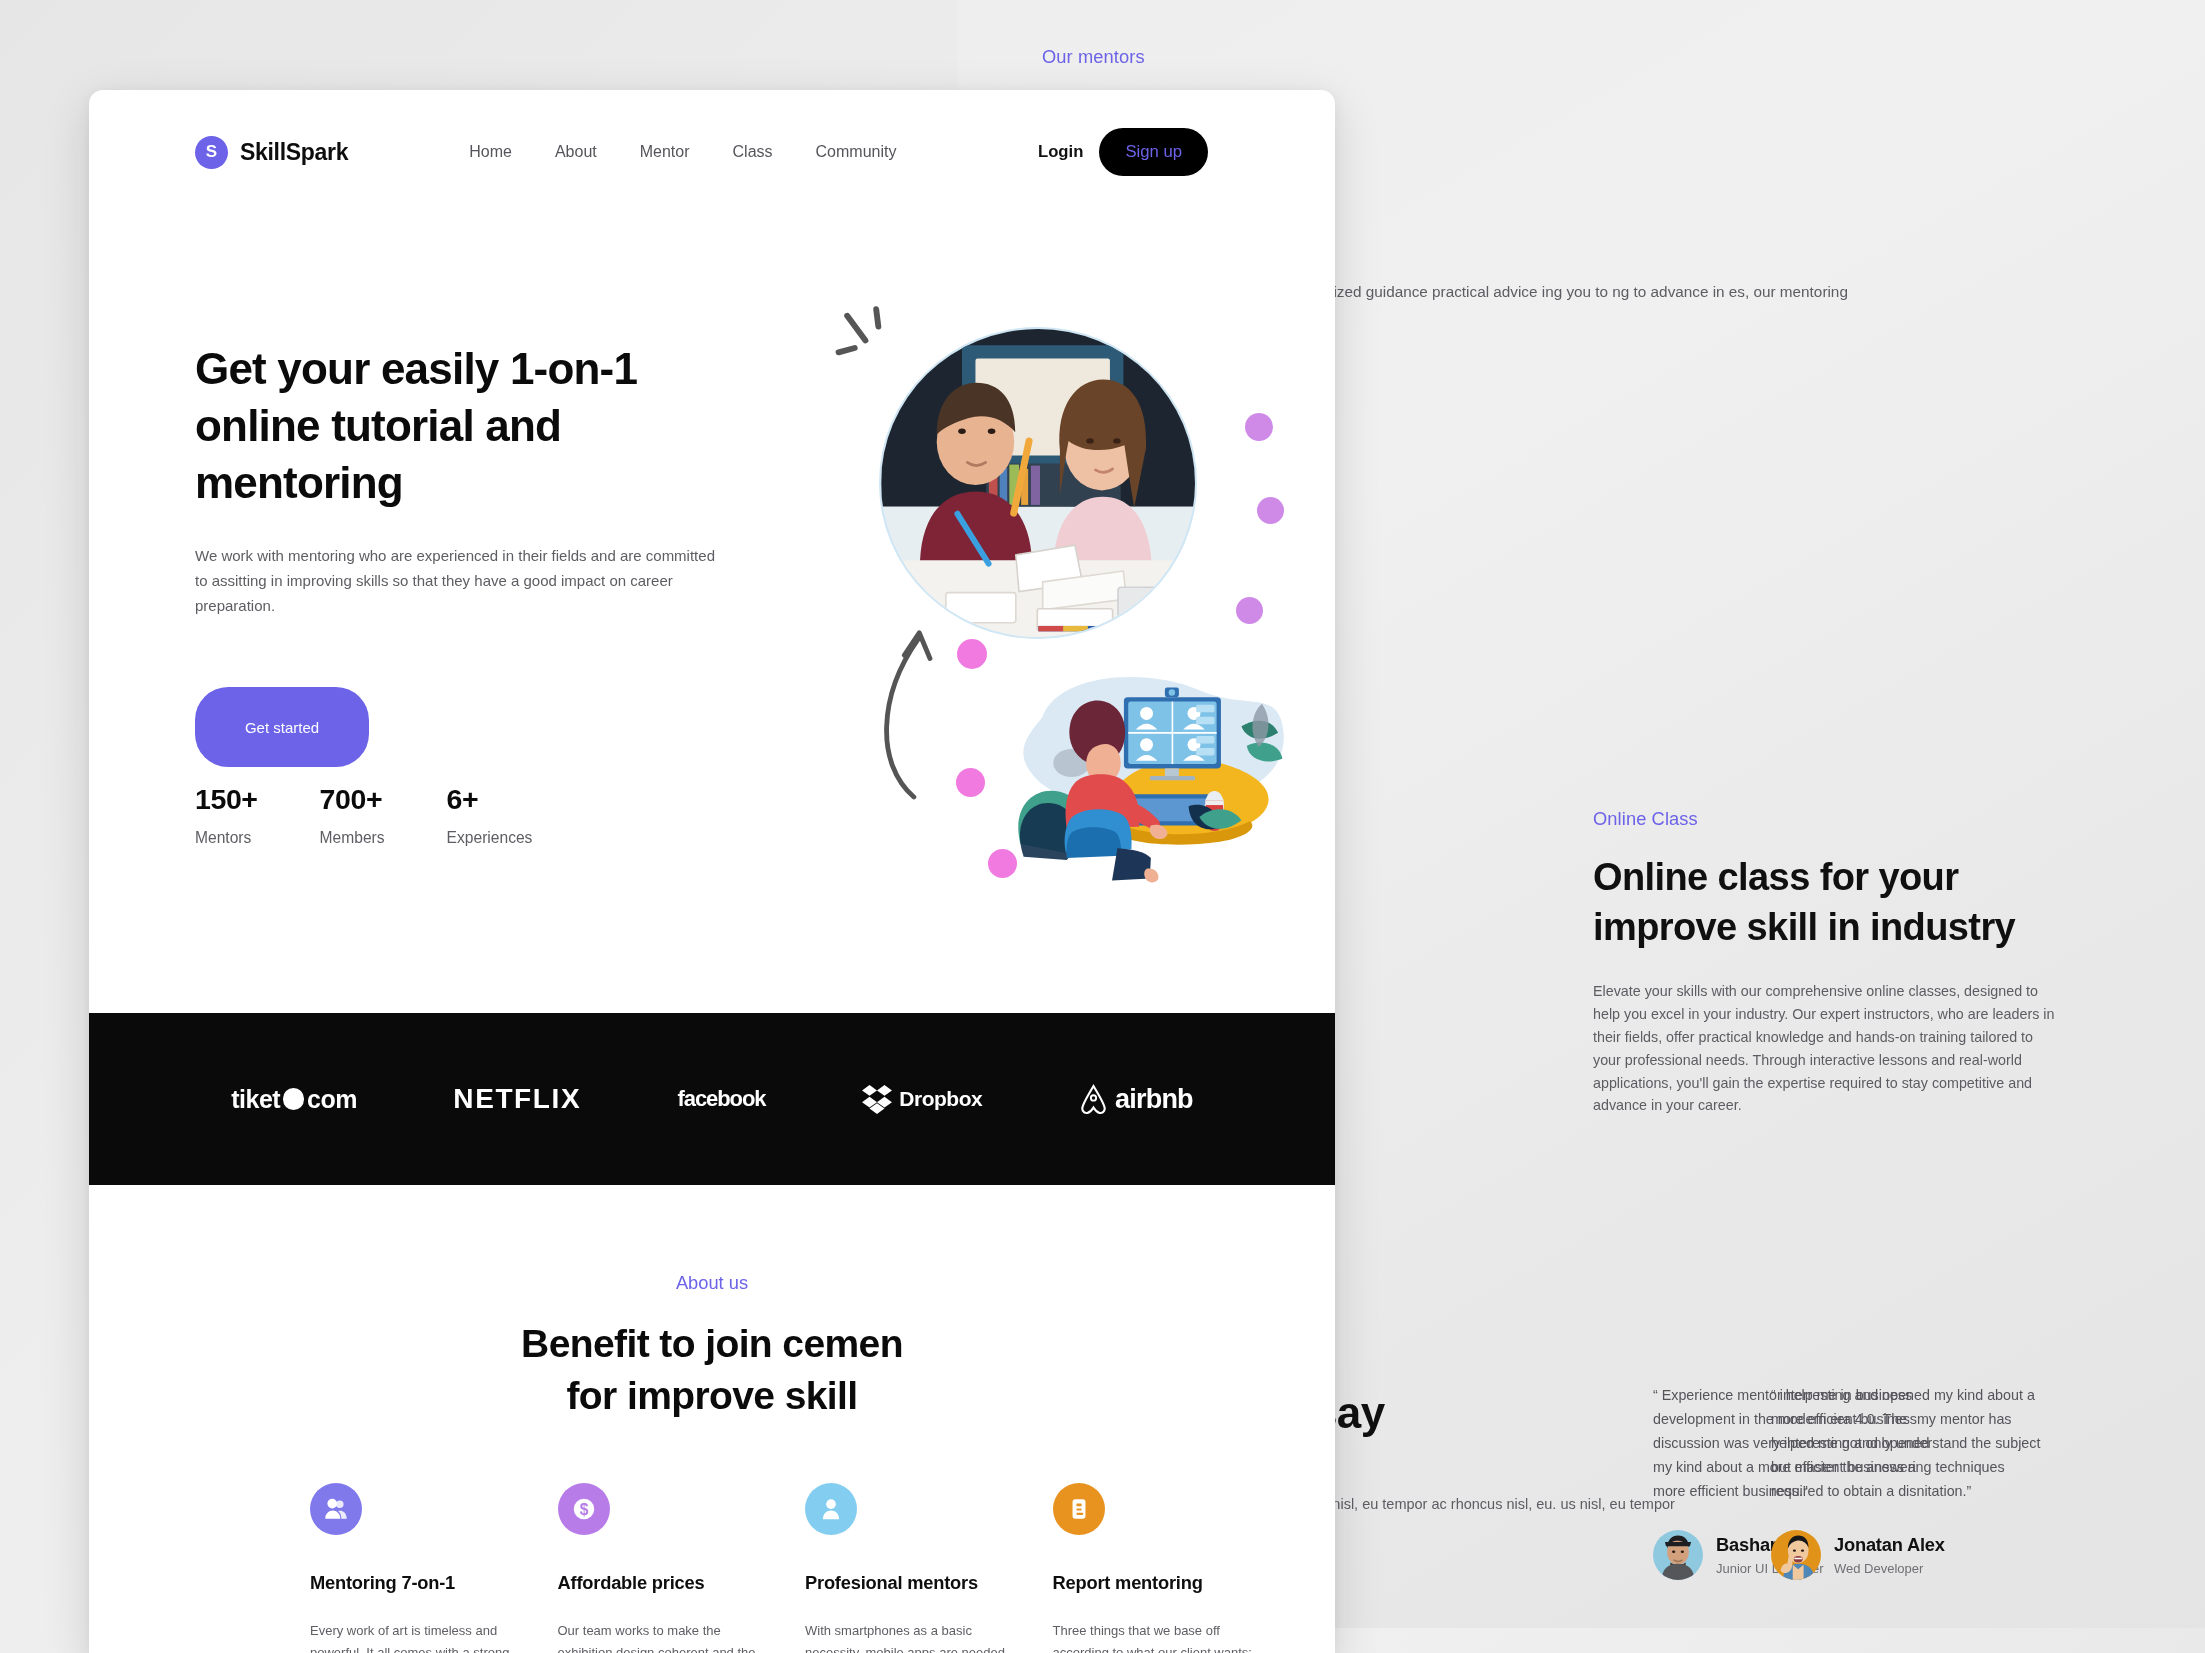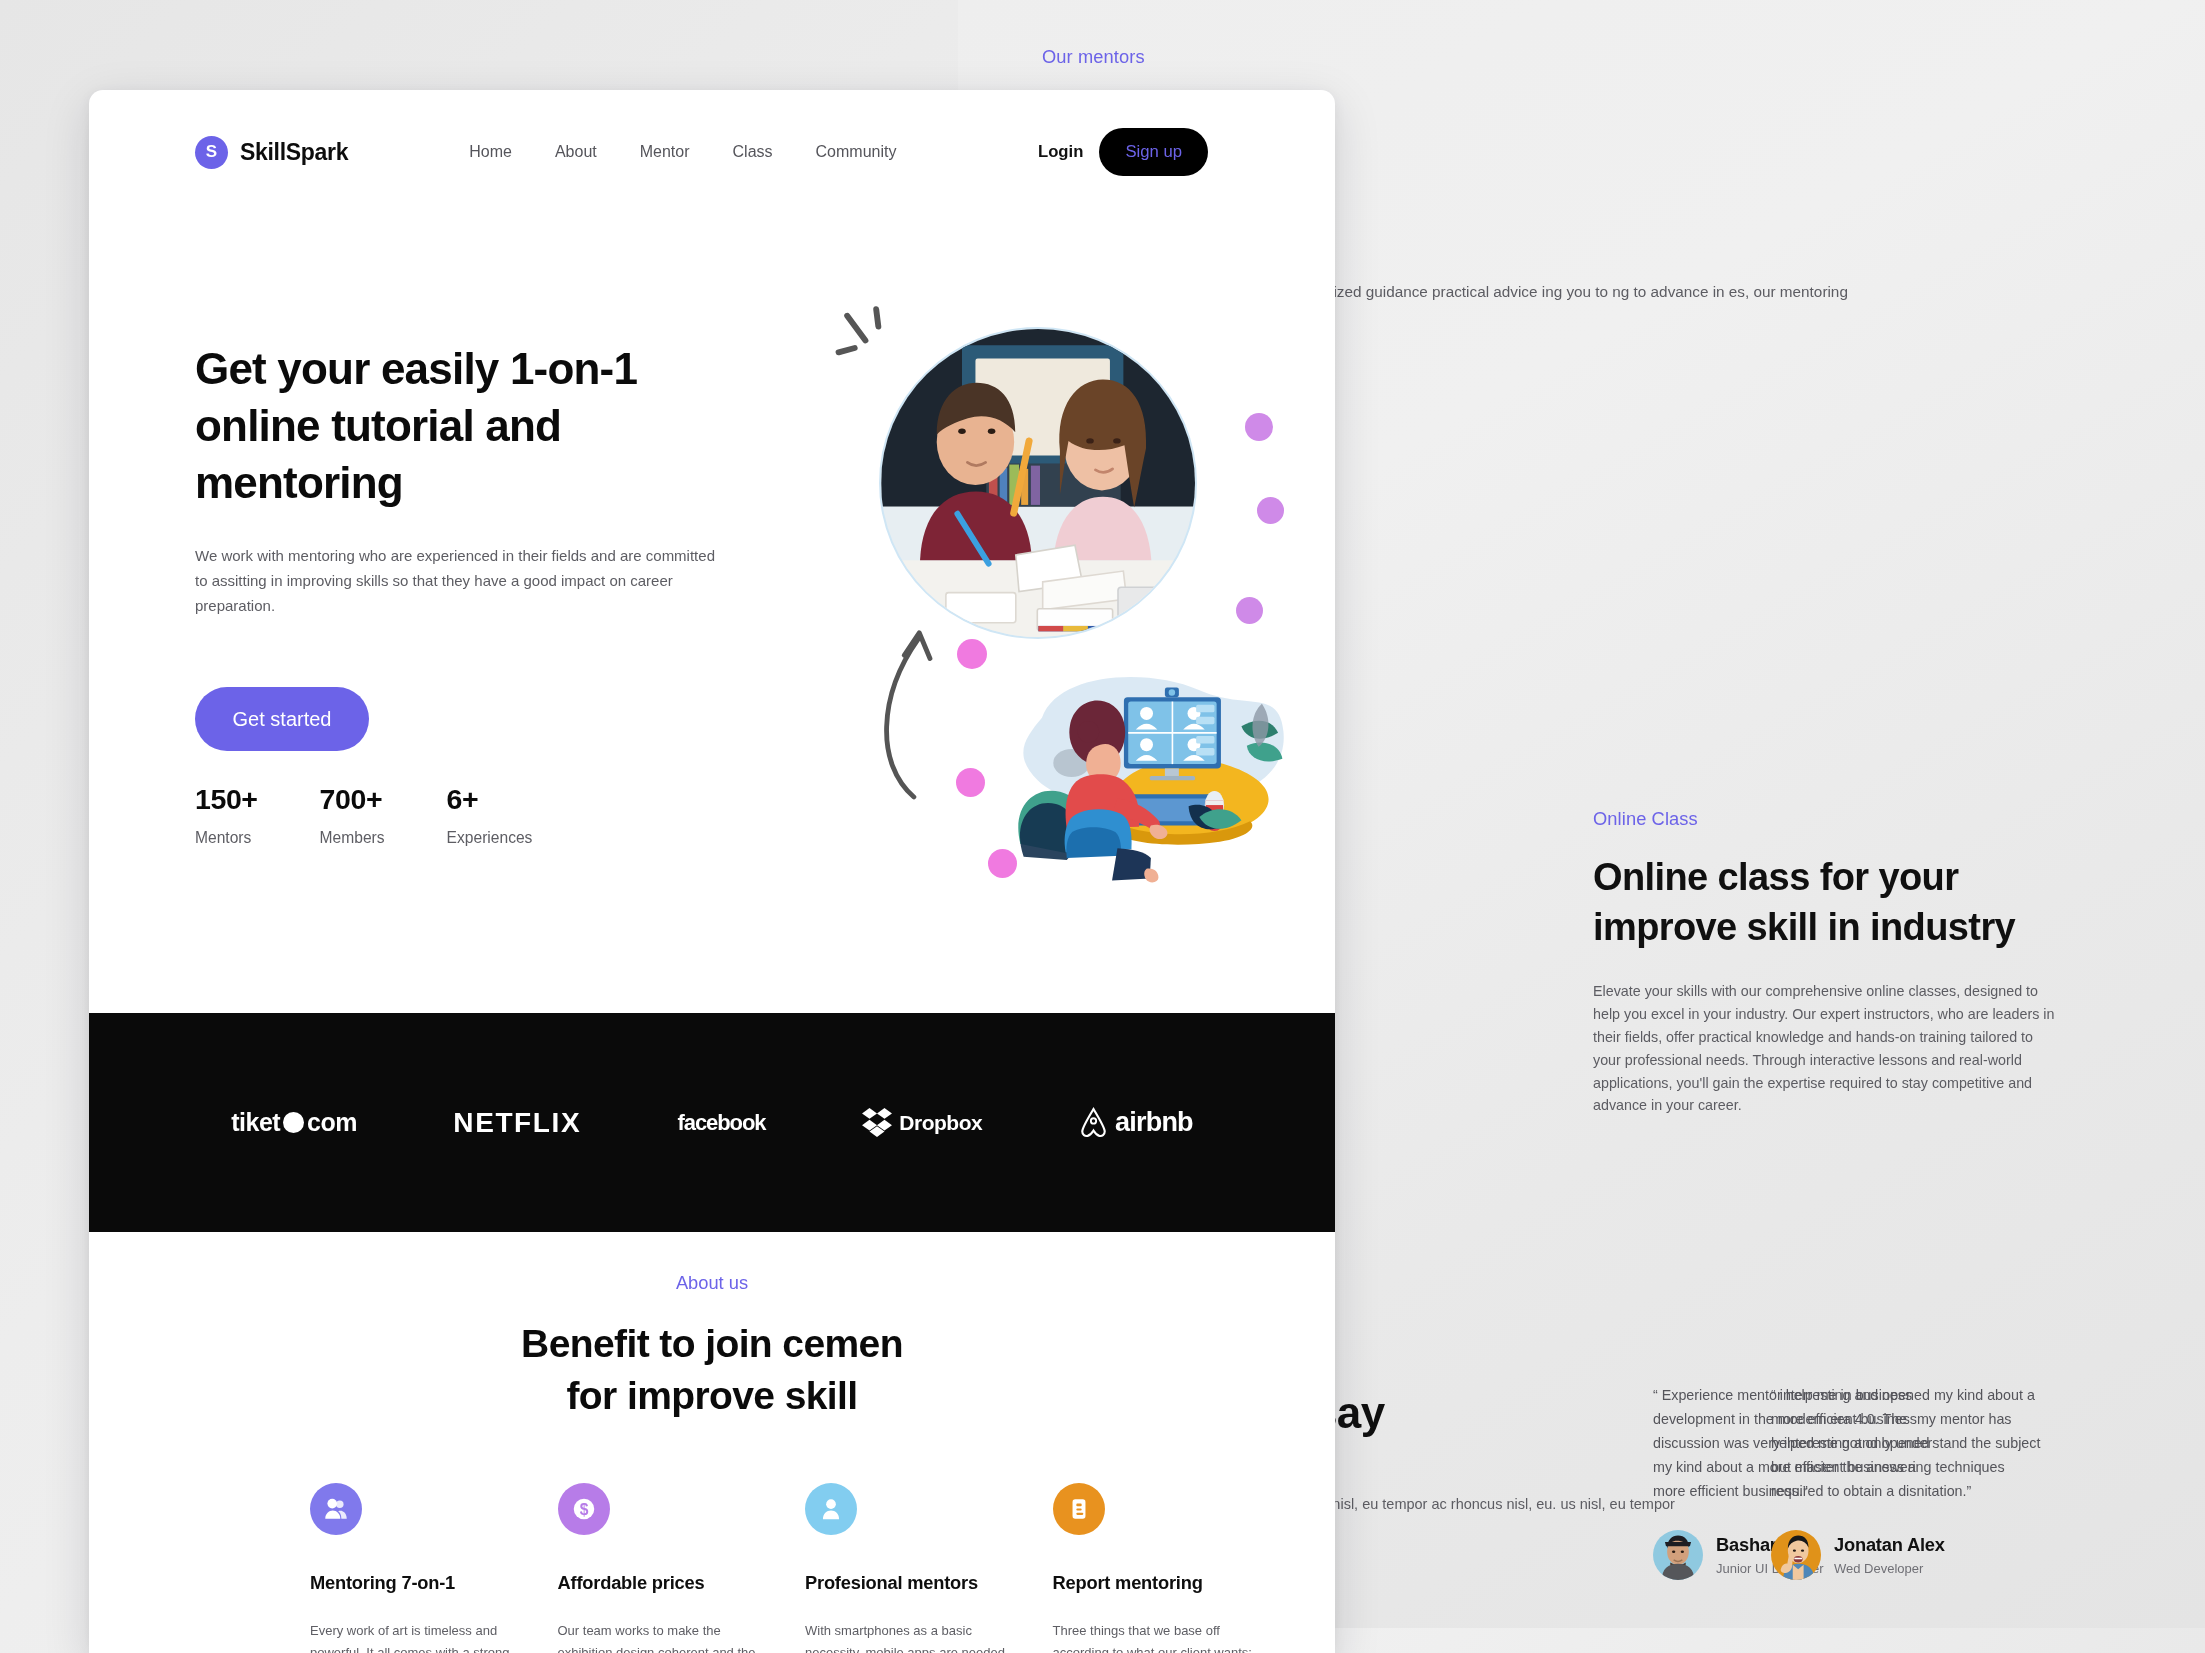--- a/index.html
+++ b/index.html
@@ -105,24 +105,24 @@
     font-size: 44px; font-weight: 700; color: #0b0b0b;
     line-height: 1.29; letter-spacing: -0.8px;
   }
   #hero-sub {
     margin-top: 33px;
     font-size: 15px; line-height: 1.66; color: #5d5d63;
     width: 530px;
   }
   #get-started {
     position: absolute; left: 106px; top: 597px;
-    width: 174px; height: 64px;
+    width: 174px; height: 80px;
     border: none; border-radius: 33px;
     background: #6c63e8; color: #ffffff;
-    font-size: 20px;
+    font-size: 15px;
     font-family: "Liberation Sans", sans-serif;
     cursor: pointer;
   }
   #stats { position: absolute; left: 106px; top: 693px; display: flex; gap: 0; }
   .stat { margin-right: 62px; }
   .stat:last-child { margin-right: 0; }
   .stat-value { font-size: 28.5px; font-weight: 700; color: #0b0b0b; letter-spacing: -0.4px; }
   .stat-label { margin-top: 13px; font-size: 15.6px; color: #5d5d63; }
 
   
@@ -133,21 +133,21 @@
     border-radius: 50%;
     overflow: hidden;
     border: 2.7px solid #cfe6f5;
     background: #cfe6f5;
   }
   .dot { position: absolute; border-radius: 50%; }
 
   
   #brand-bar {
     position: absolute; left: 0; top: 923px;
-    width: 100%; height: 219px;
+    width: 100%; height: 172px;
     background: #0a0a0a;
     display: flex; align-items: center; justify-content: space-around;
     padding: 0 94px;
   }
   .brand-logo { color: #ffffff; display: flex; align-items: center; }
 
   
   #about-eyebrow {
     position: absolute; top: 1182px; width: 100%;
     text-align: center; color: #6c63e8; font-size: 18.3px;

